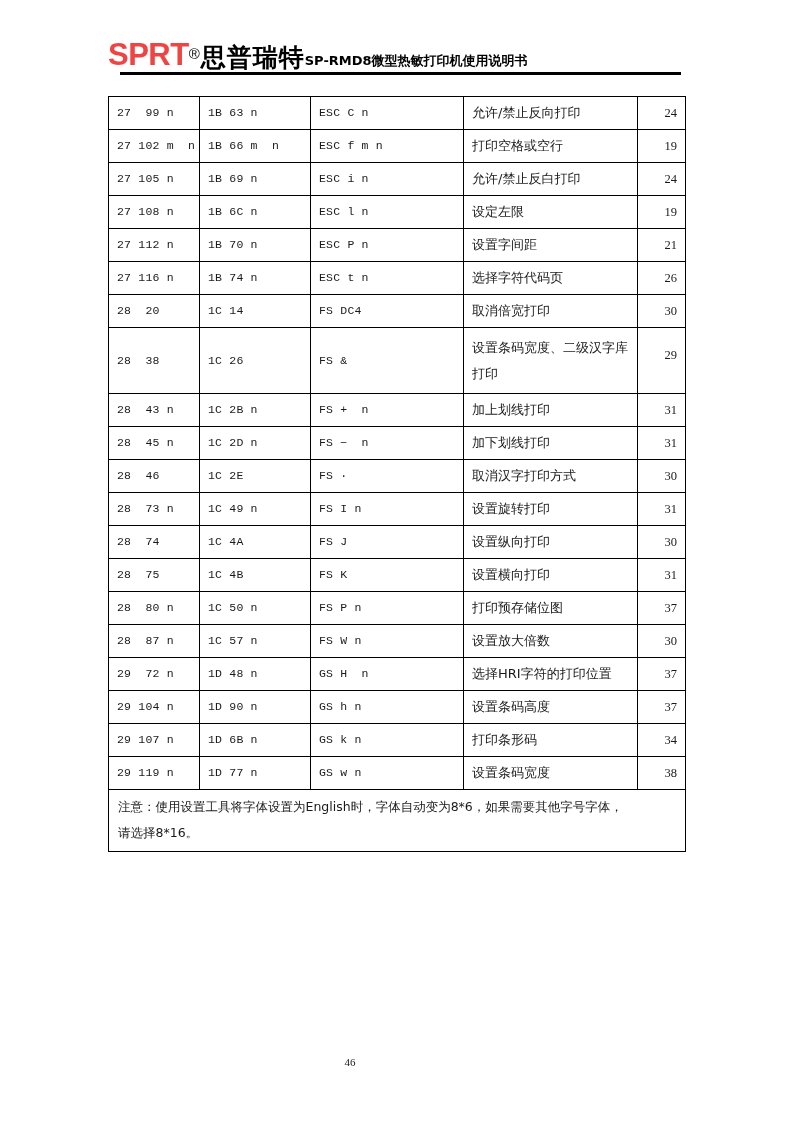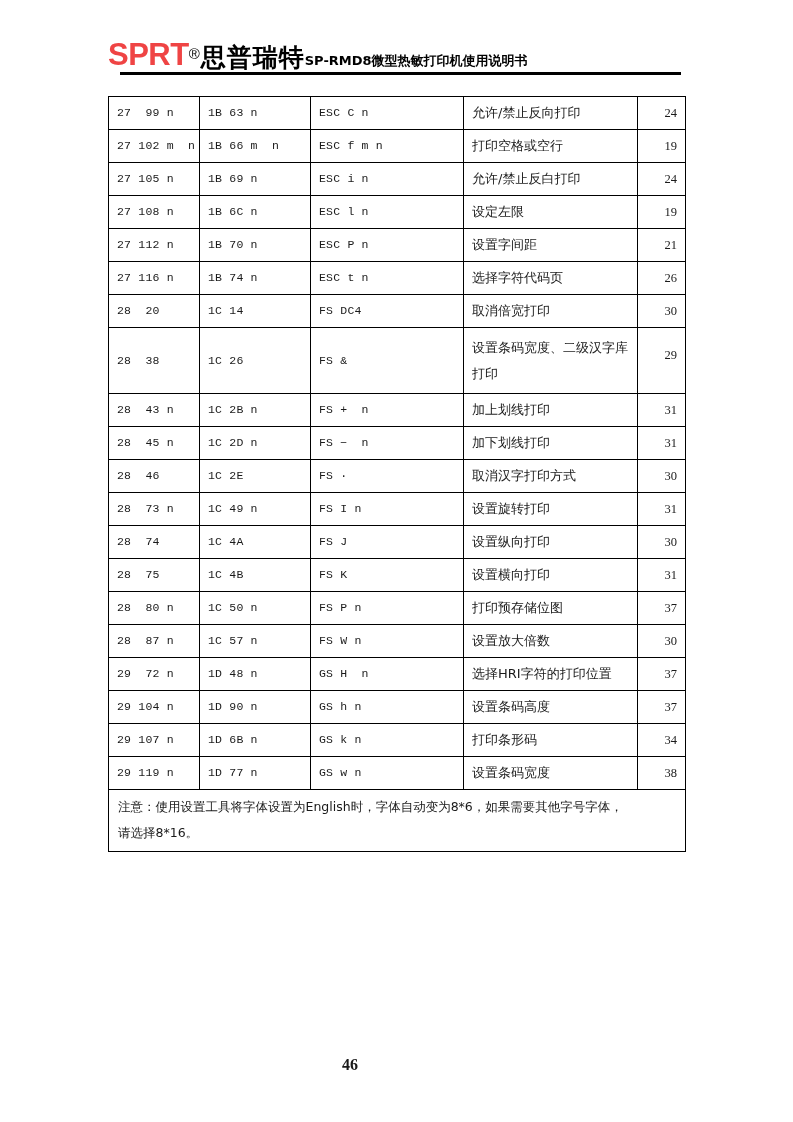--- a/index.html
+++ b/index.html
@@ -138,23 +138,22 @@
   .note-line { display: block; }
 
   
   .page-number {
     position: absolute;
     left: 0;
     top: 1056px;
     width: 700px;
     text-align: center;
     font-family: "Liberation Serif", serif;
-    font-size: 16px;
+    font-size: 11px;
     color: #1a1a1a;
-    font-weight: bold;
   }
 </style>
 </head>
 <body>
 
 <div class="page-header">
   <div class="header-row">
     <span class="brand-latin">SPRT</span>
       <span class="brand-reg">®</span>
       <span class="brand-cn">思普瑞特</span>

